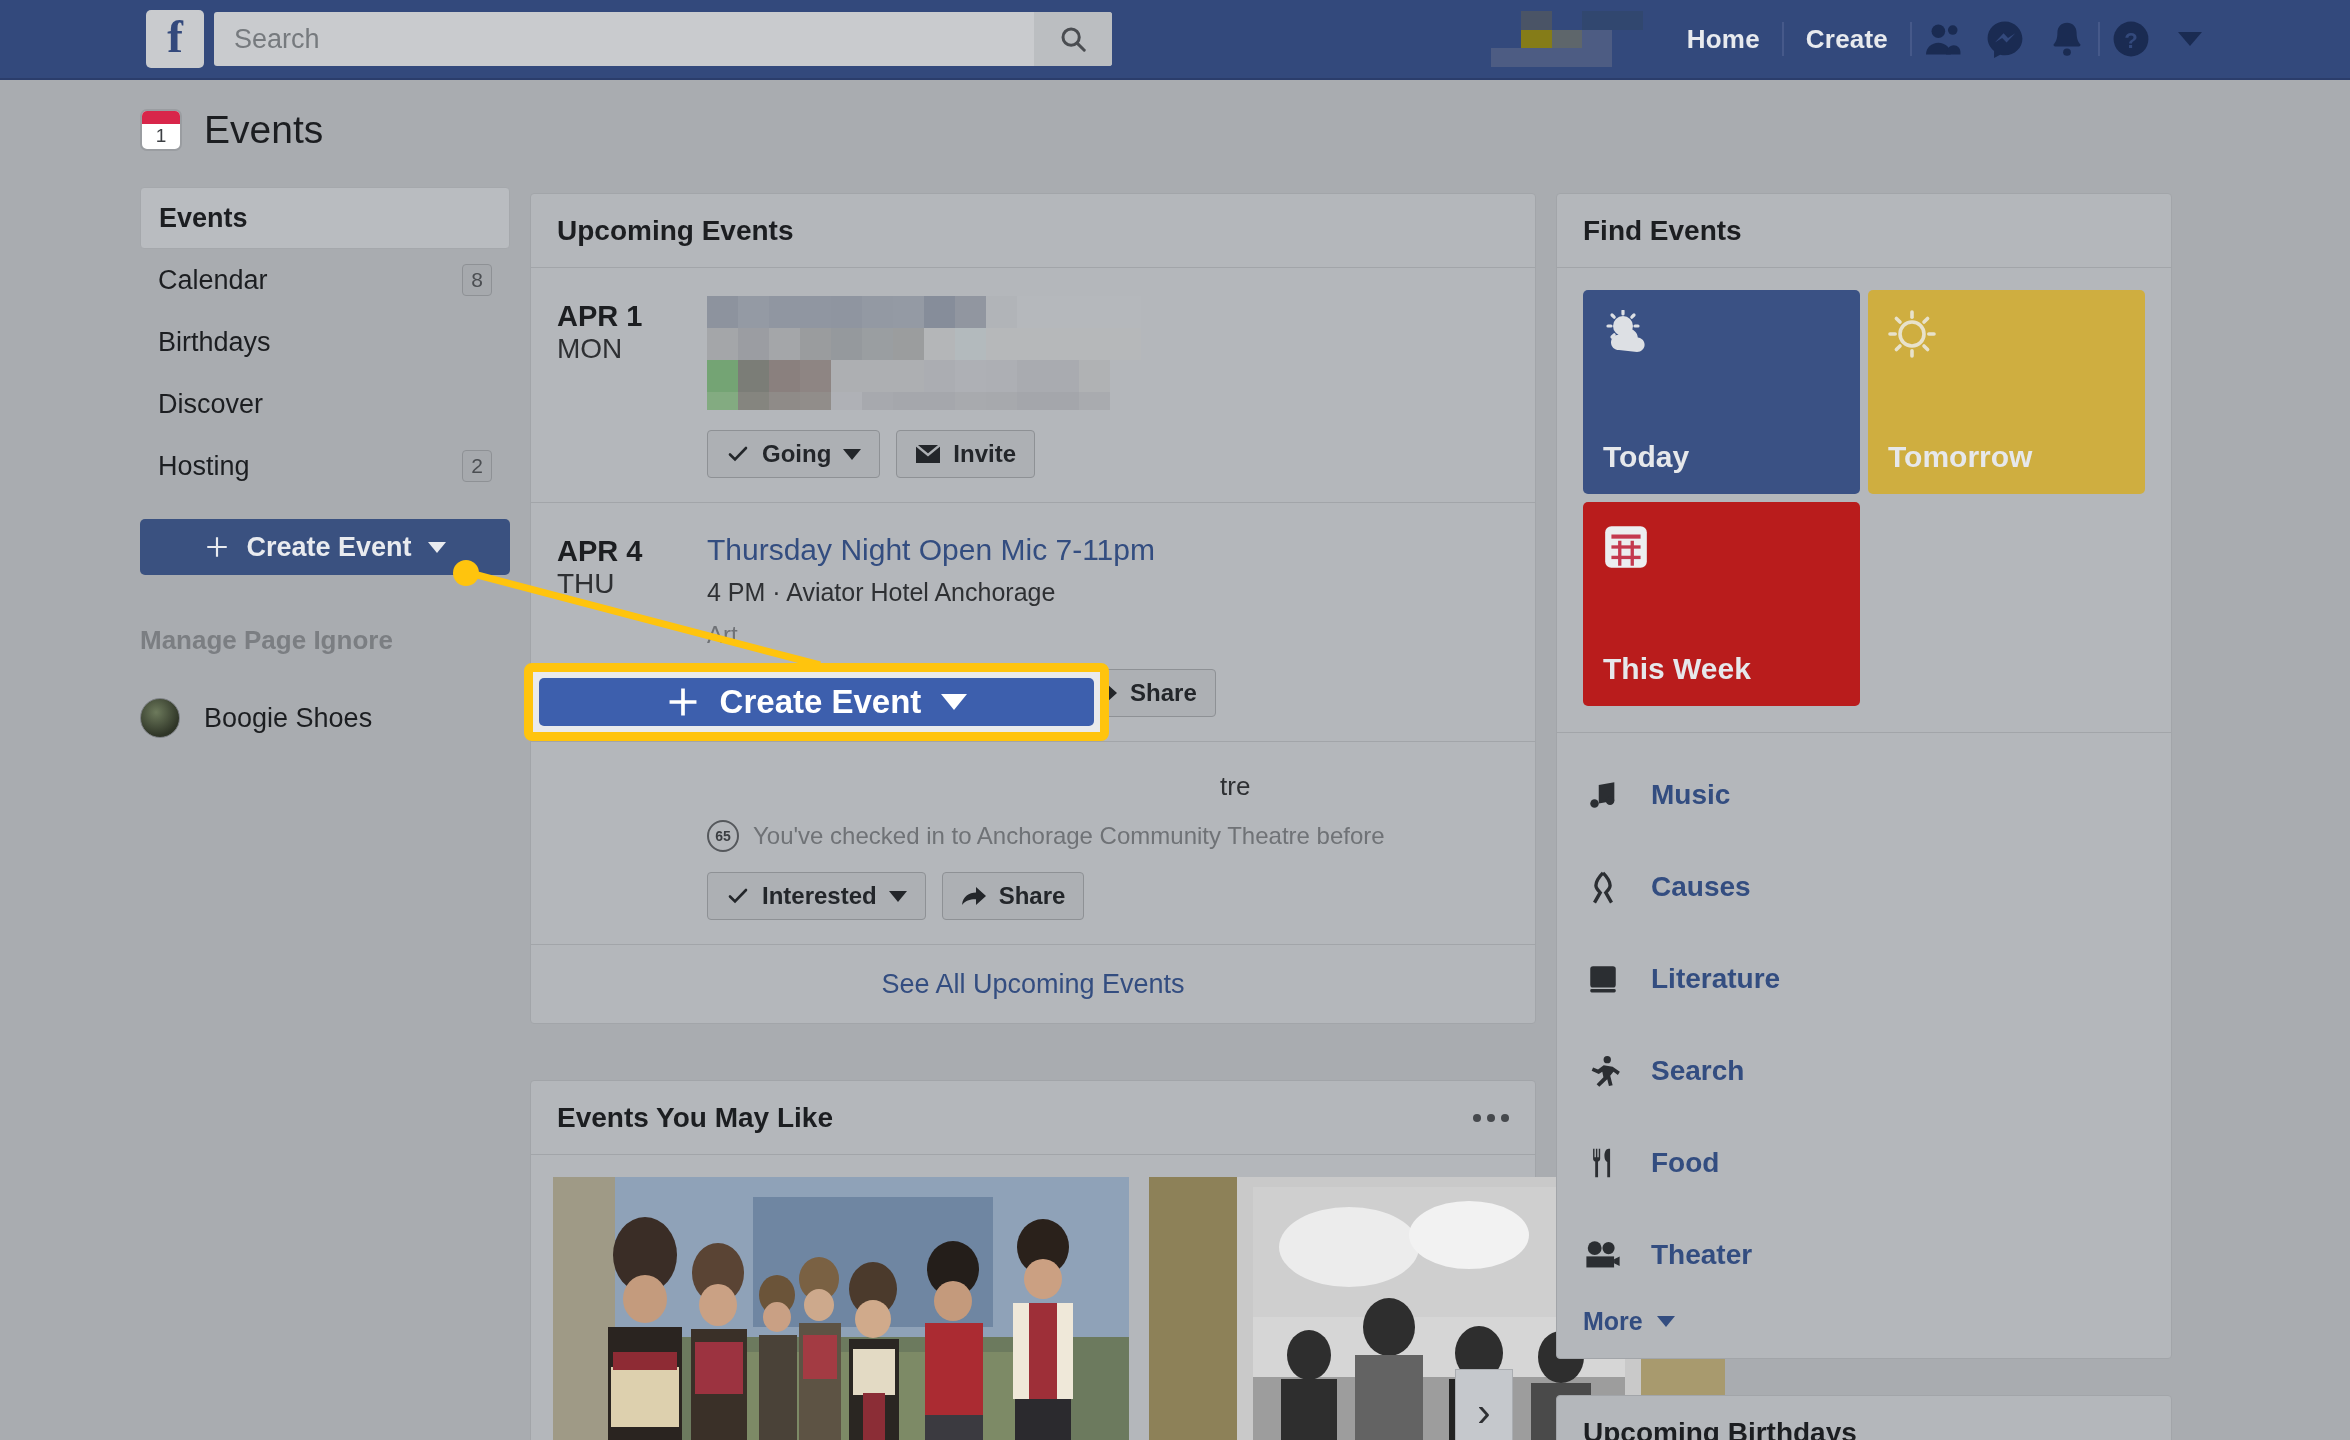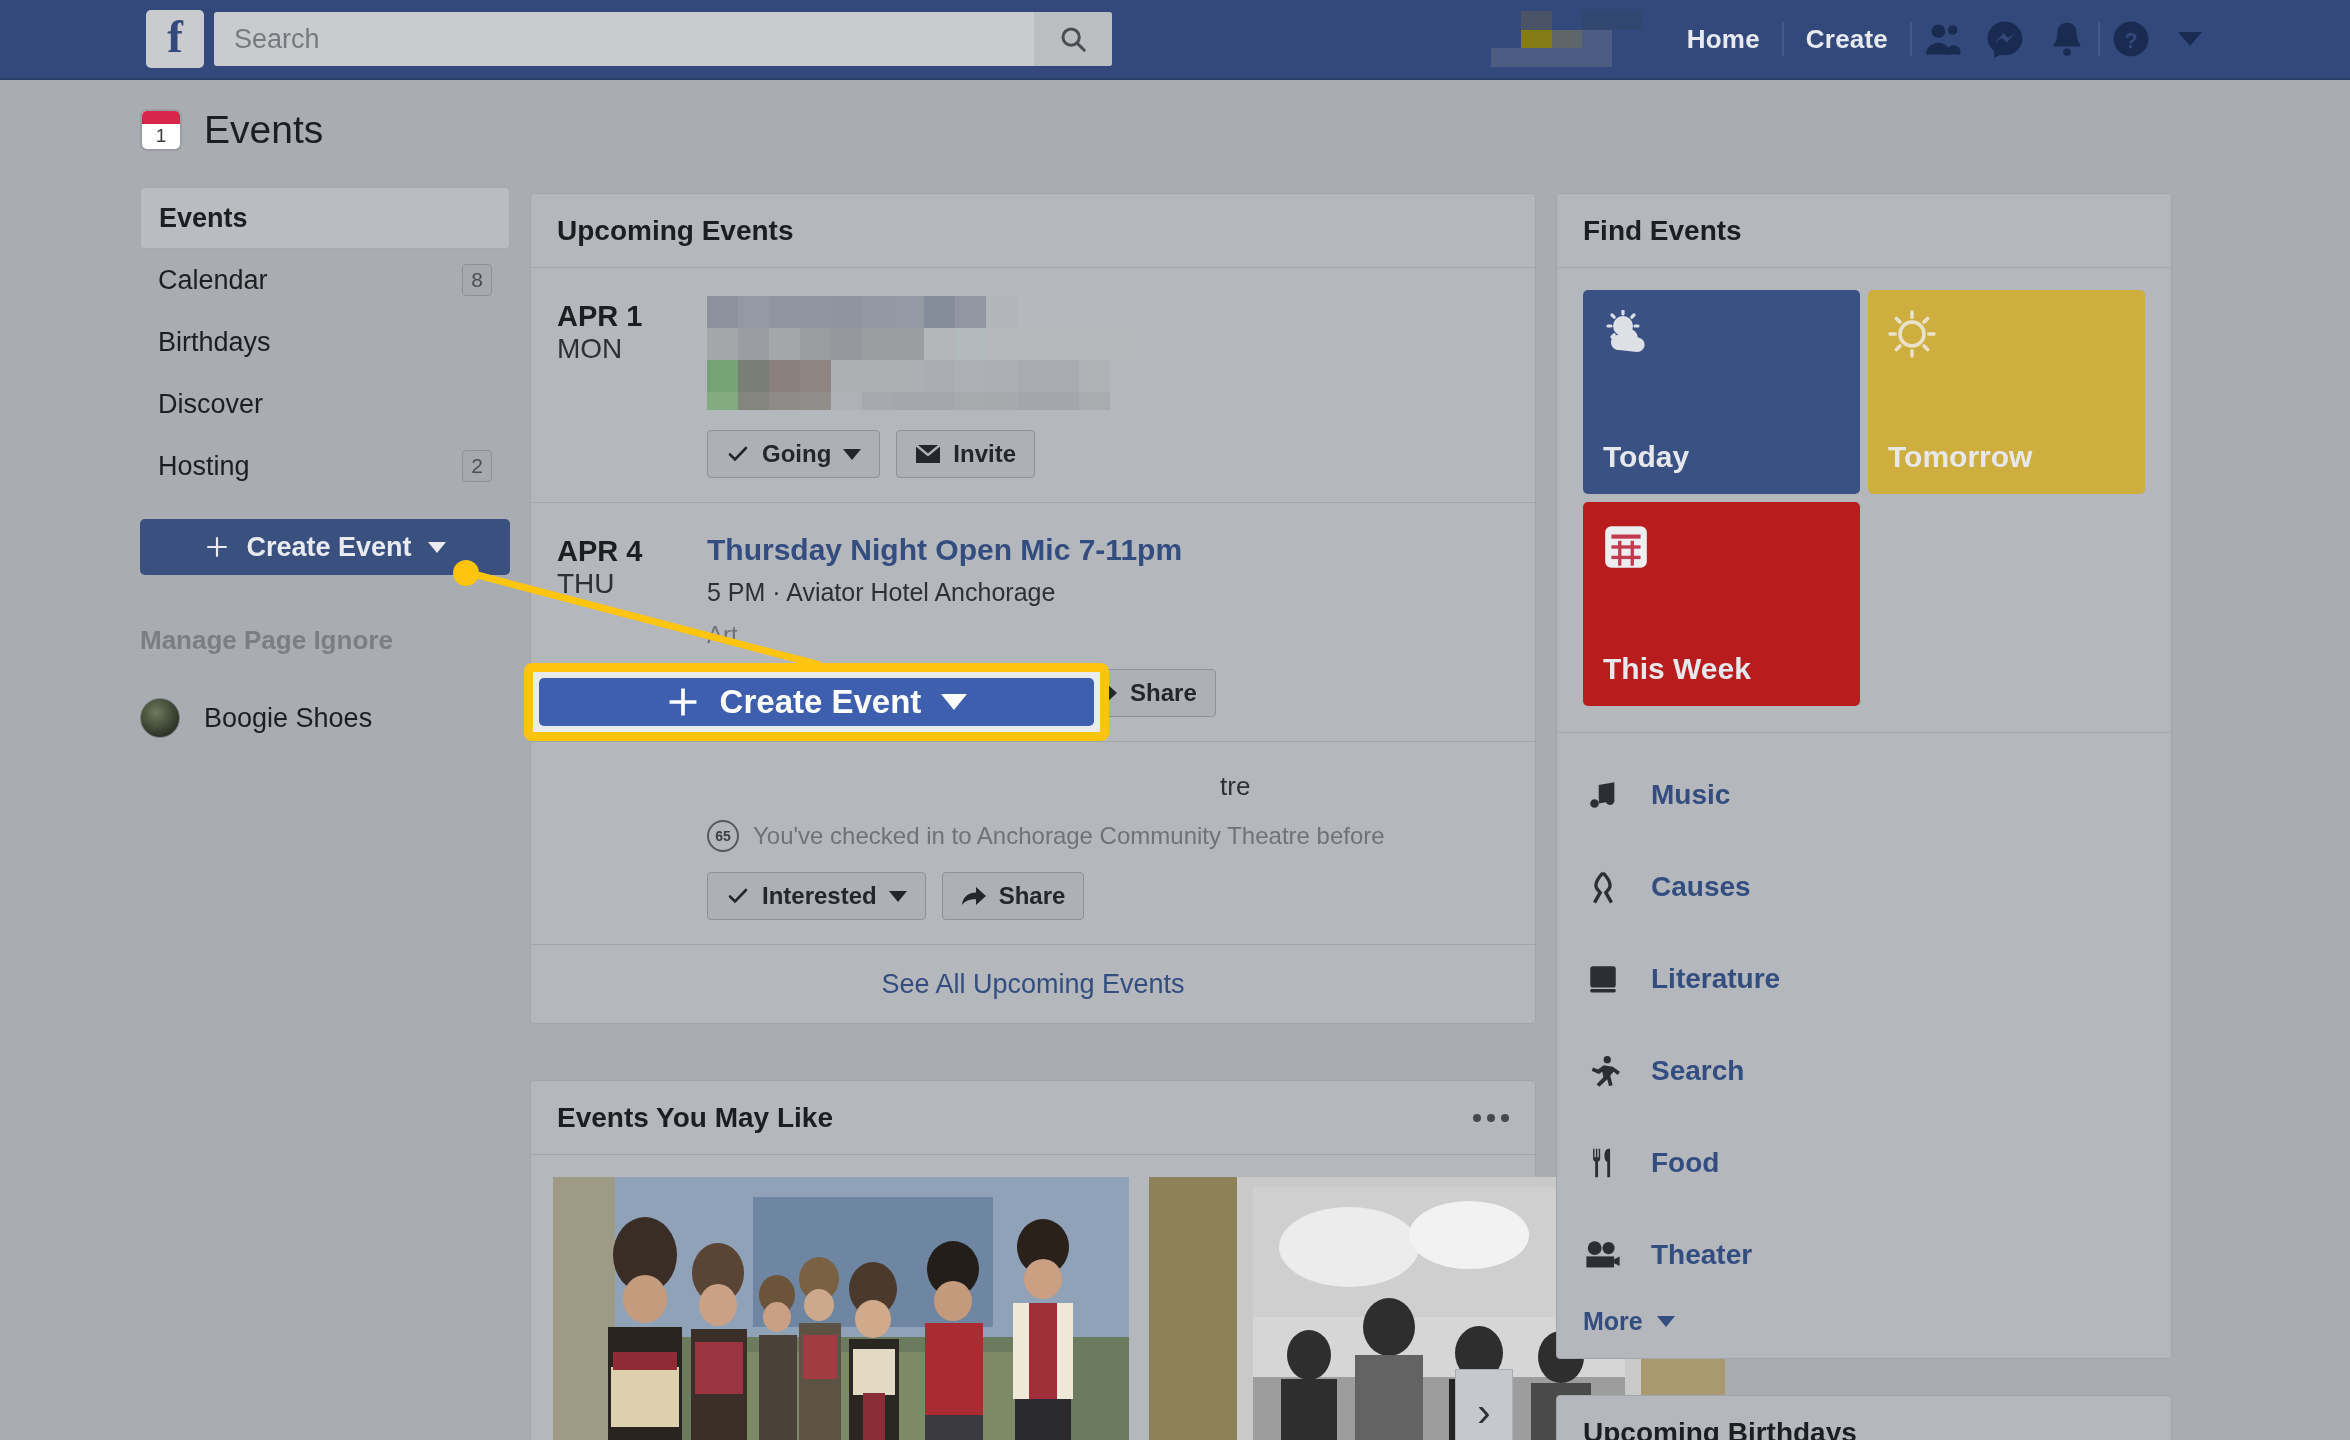--- a/index.html
+++ b/index.html
@@ -113,21 +113,21 @@
   .dots { display: flex; gap: 6px; }
   .dots i { width: 8px; height: 8px; border-radius: 50%; background: #46494d; display:block; }
 
   
   .center { position: absolute; left: 530px; top: 113px; width: 1006px; }
   .ev-row { display: flex; padding: 28px 26px 24px 26px; border-bottom: 1px solid #a2a5a9; }
   .ev-date { width: 150px; flex: none; padding-top: 4px; }
   .ev-date .d1 { font-size: 29px; font-weight: bold; color: #1c1e21; line-height: 1.15; }
   .ev-date .d2 { font-size: 28px; color: #2e3033; line-height: 1.15; }
   .ev-body { flex: 1; }
-  .ev-title { font-size: 30px; font-weight: bold; color: #334d80; line-height: 1.25; }
+  .ev-title { font-size: 30px; font-weight: normal; color: #334d80; line-height: 1.25; }
   .ev-meta { font-size: 25px; color: #2e3033; margin-top: 9px; }
   .ev-cat { font-size: 24px; color: #6f7276; margin-top: 14px; }
   .ev-note { display: flex; align-items: center; gap: 14px; margin-top: 18px; font-size: 24px; color: #6f7276; }
   .ev-note .bad {
     width: 32px; height: 32px; border-radius: 50%; border: 2px solid #55585c;
     display:flex; align-items:center; justify-content:center; font-size:14px; color:#3b3e42; font-weight:bold;
   }
   .btnrow { display: flex; gap: 16px; margin-top: 20px; }
   .fbtn {
     height: 48px; background: #adb0b4; border: 1px solid #8e9195; border-radius: 4px;
@@ -387,21 +387,21 @@
       </div>
     </div>
 
     <div class="ev-row">
       <div class="ev-date">
         <div class="d1">APR 4</div>
         <div class="d2">THU</div>
       </div>
       <div class="ev-body">
         <div class="ev-title">Thursday Night Open Mic 7-11pm</div>
-        <div class="ev-meta">5 PM · Aviator Hotel Anchorage</div>
+        <div class="ev-meta">4 PM · Aviator Hotel Anchorage</div>
         <div class="ev-cat">Art</div>
         <div class="btnrow">
           <div class="fbtn">
             <svg width="24" height="23" viewBox="0 0 24 23">
                 <path d="M12 1l3.3 7 7.7.9-5.7 5.2 1.6 7.6L12 17.9 5.1 21.7l1.6-7.6L1 8.9 8.7 8z" fill="#23262a"></path>
               </svg>
             <span>Interested</span>
           </div>
           <div class="fbtn">
             <svg width="22" height="22" viewBox="0 0 22 22">

